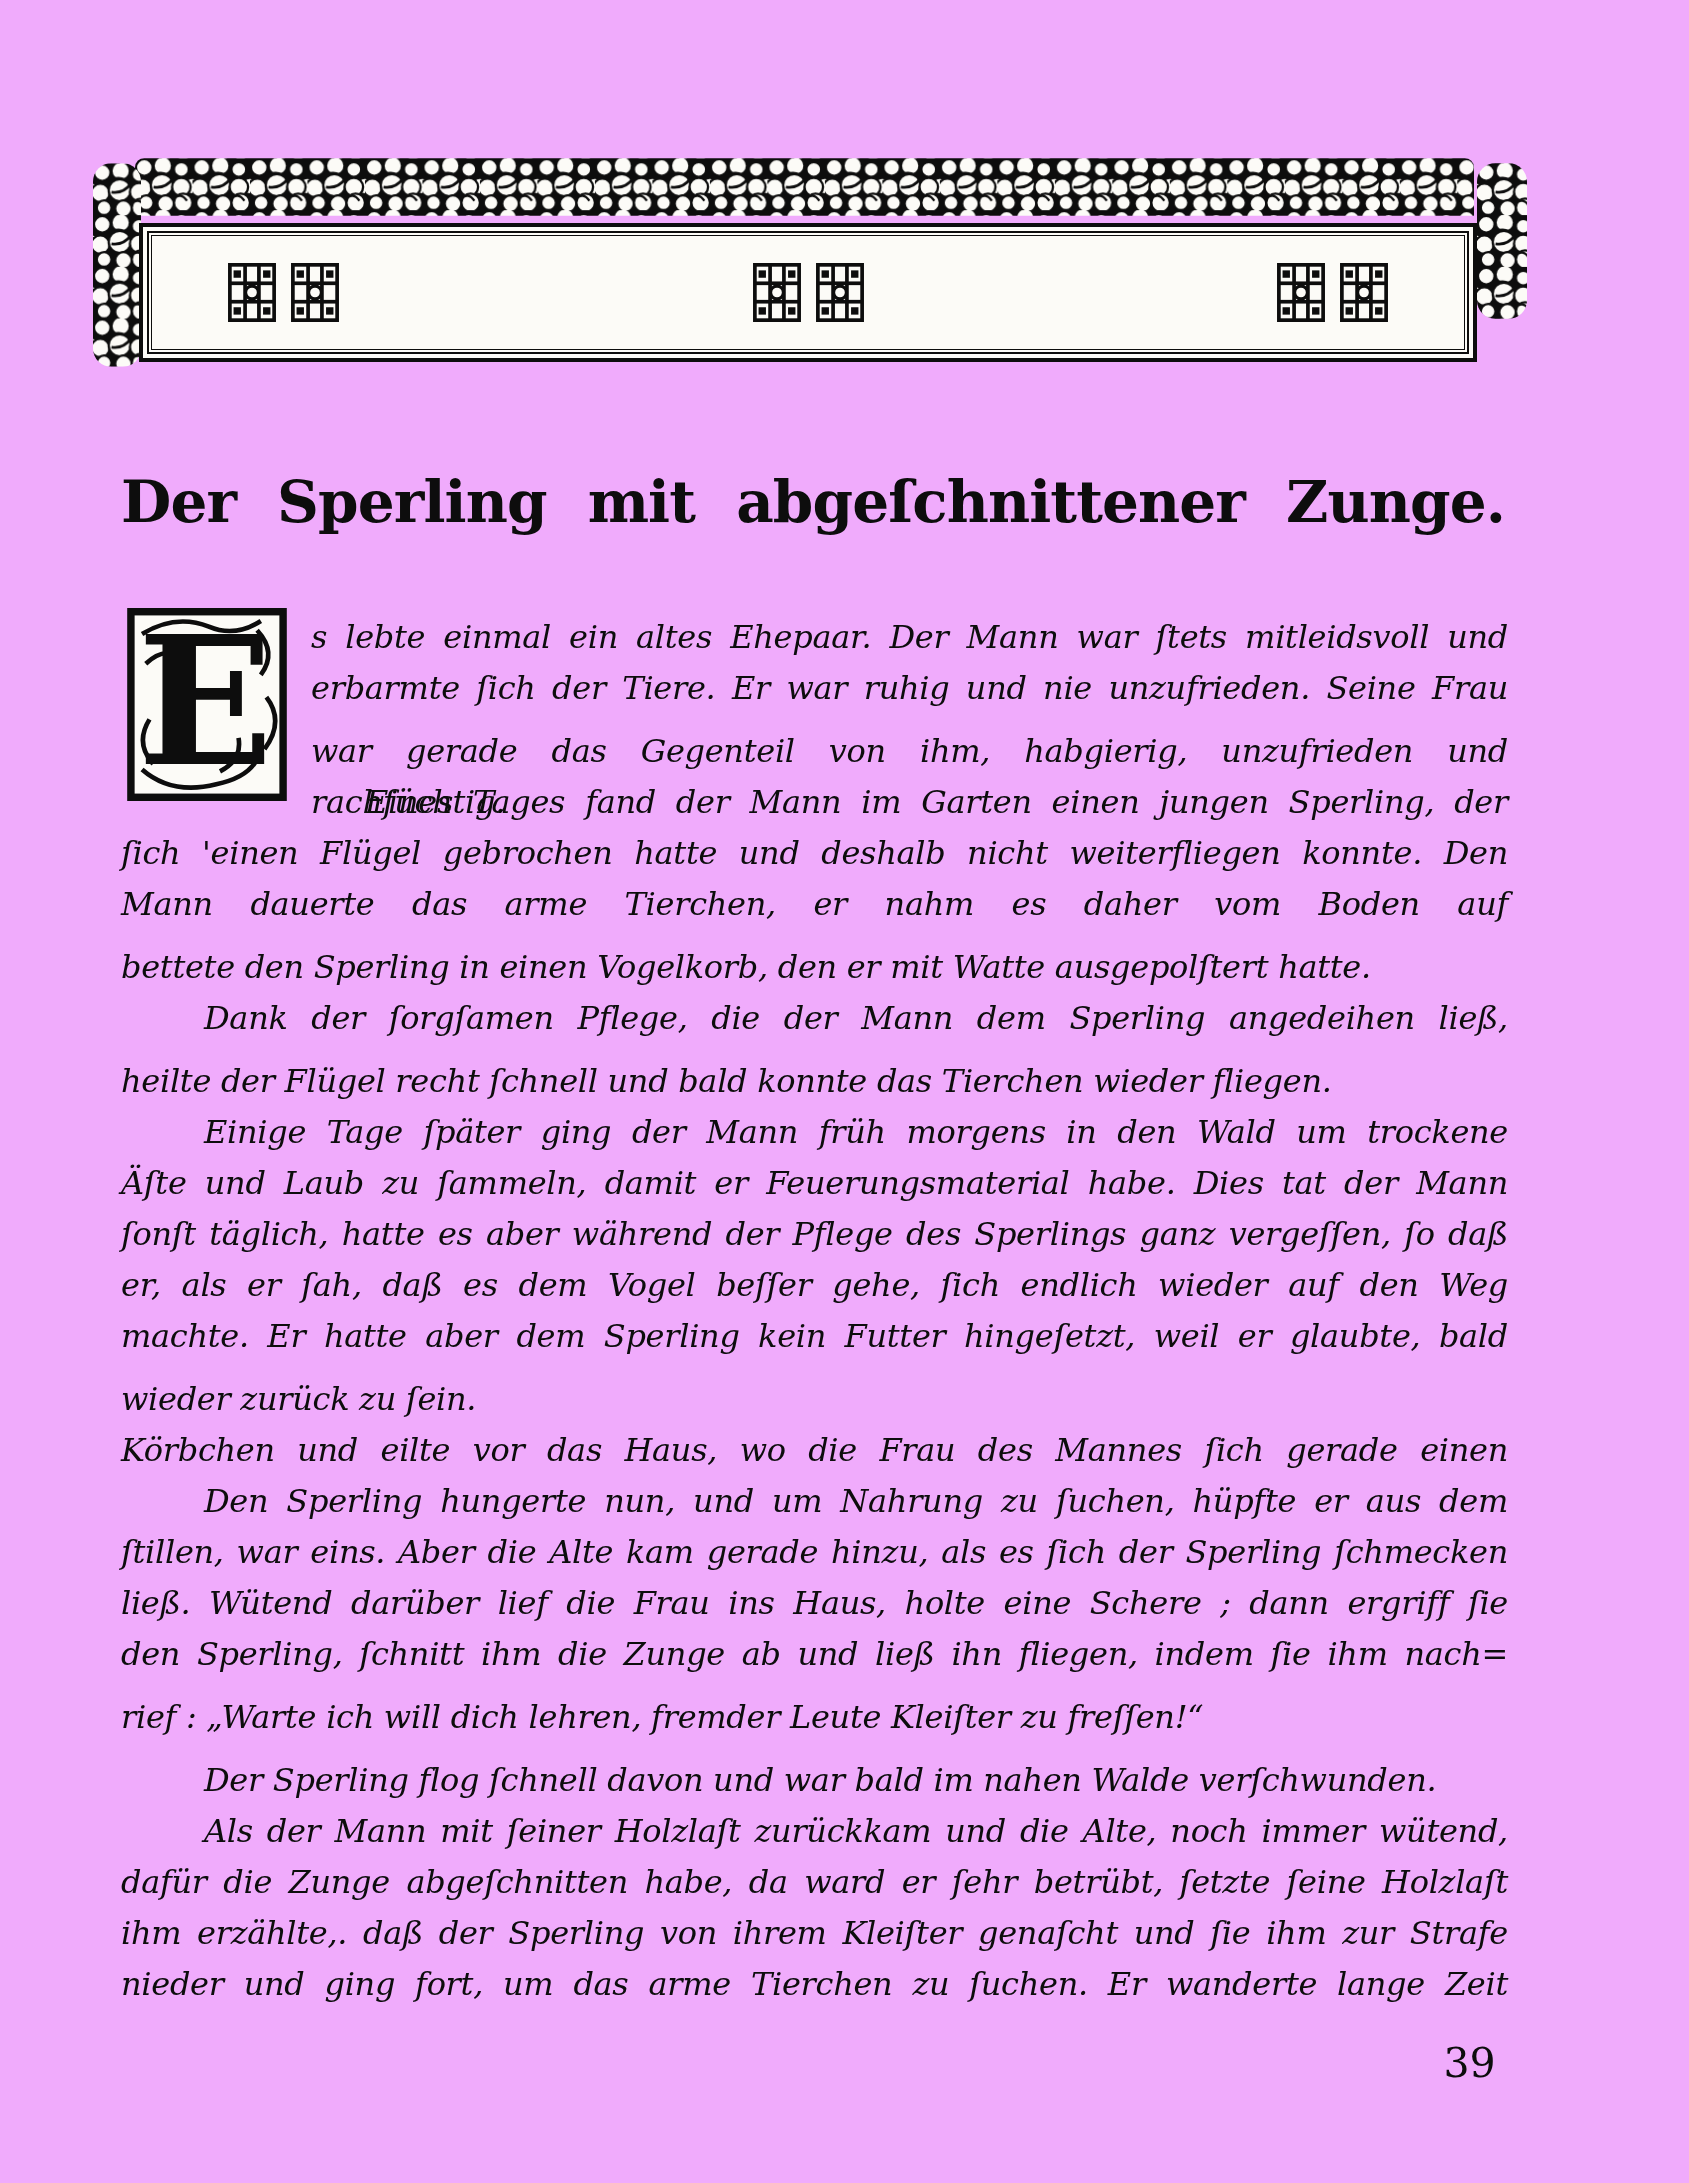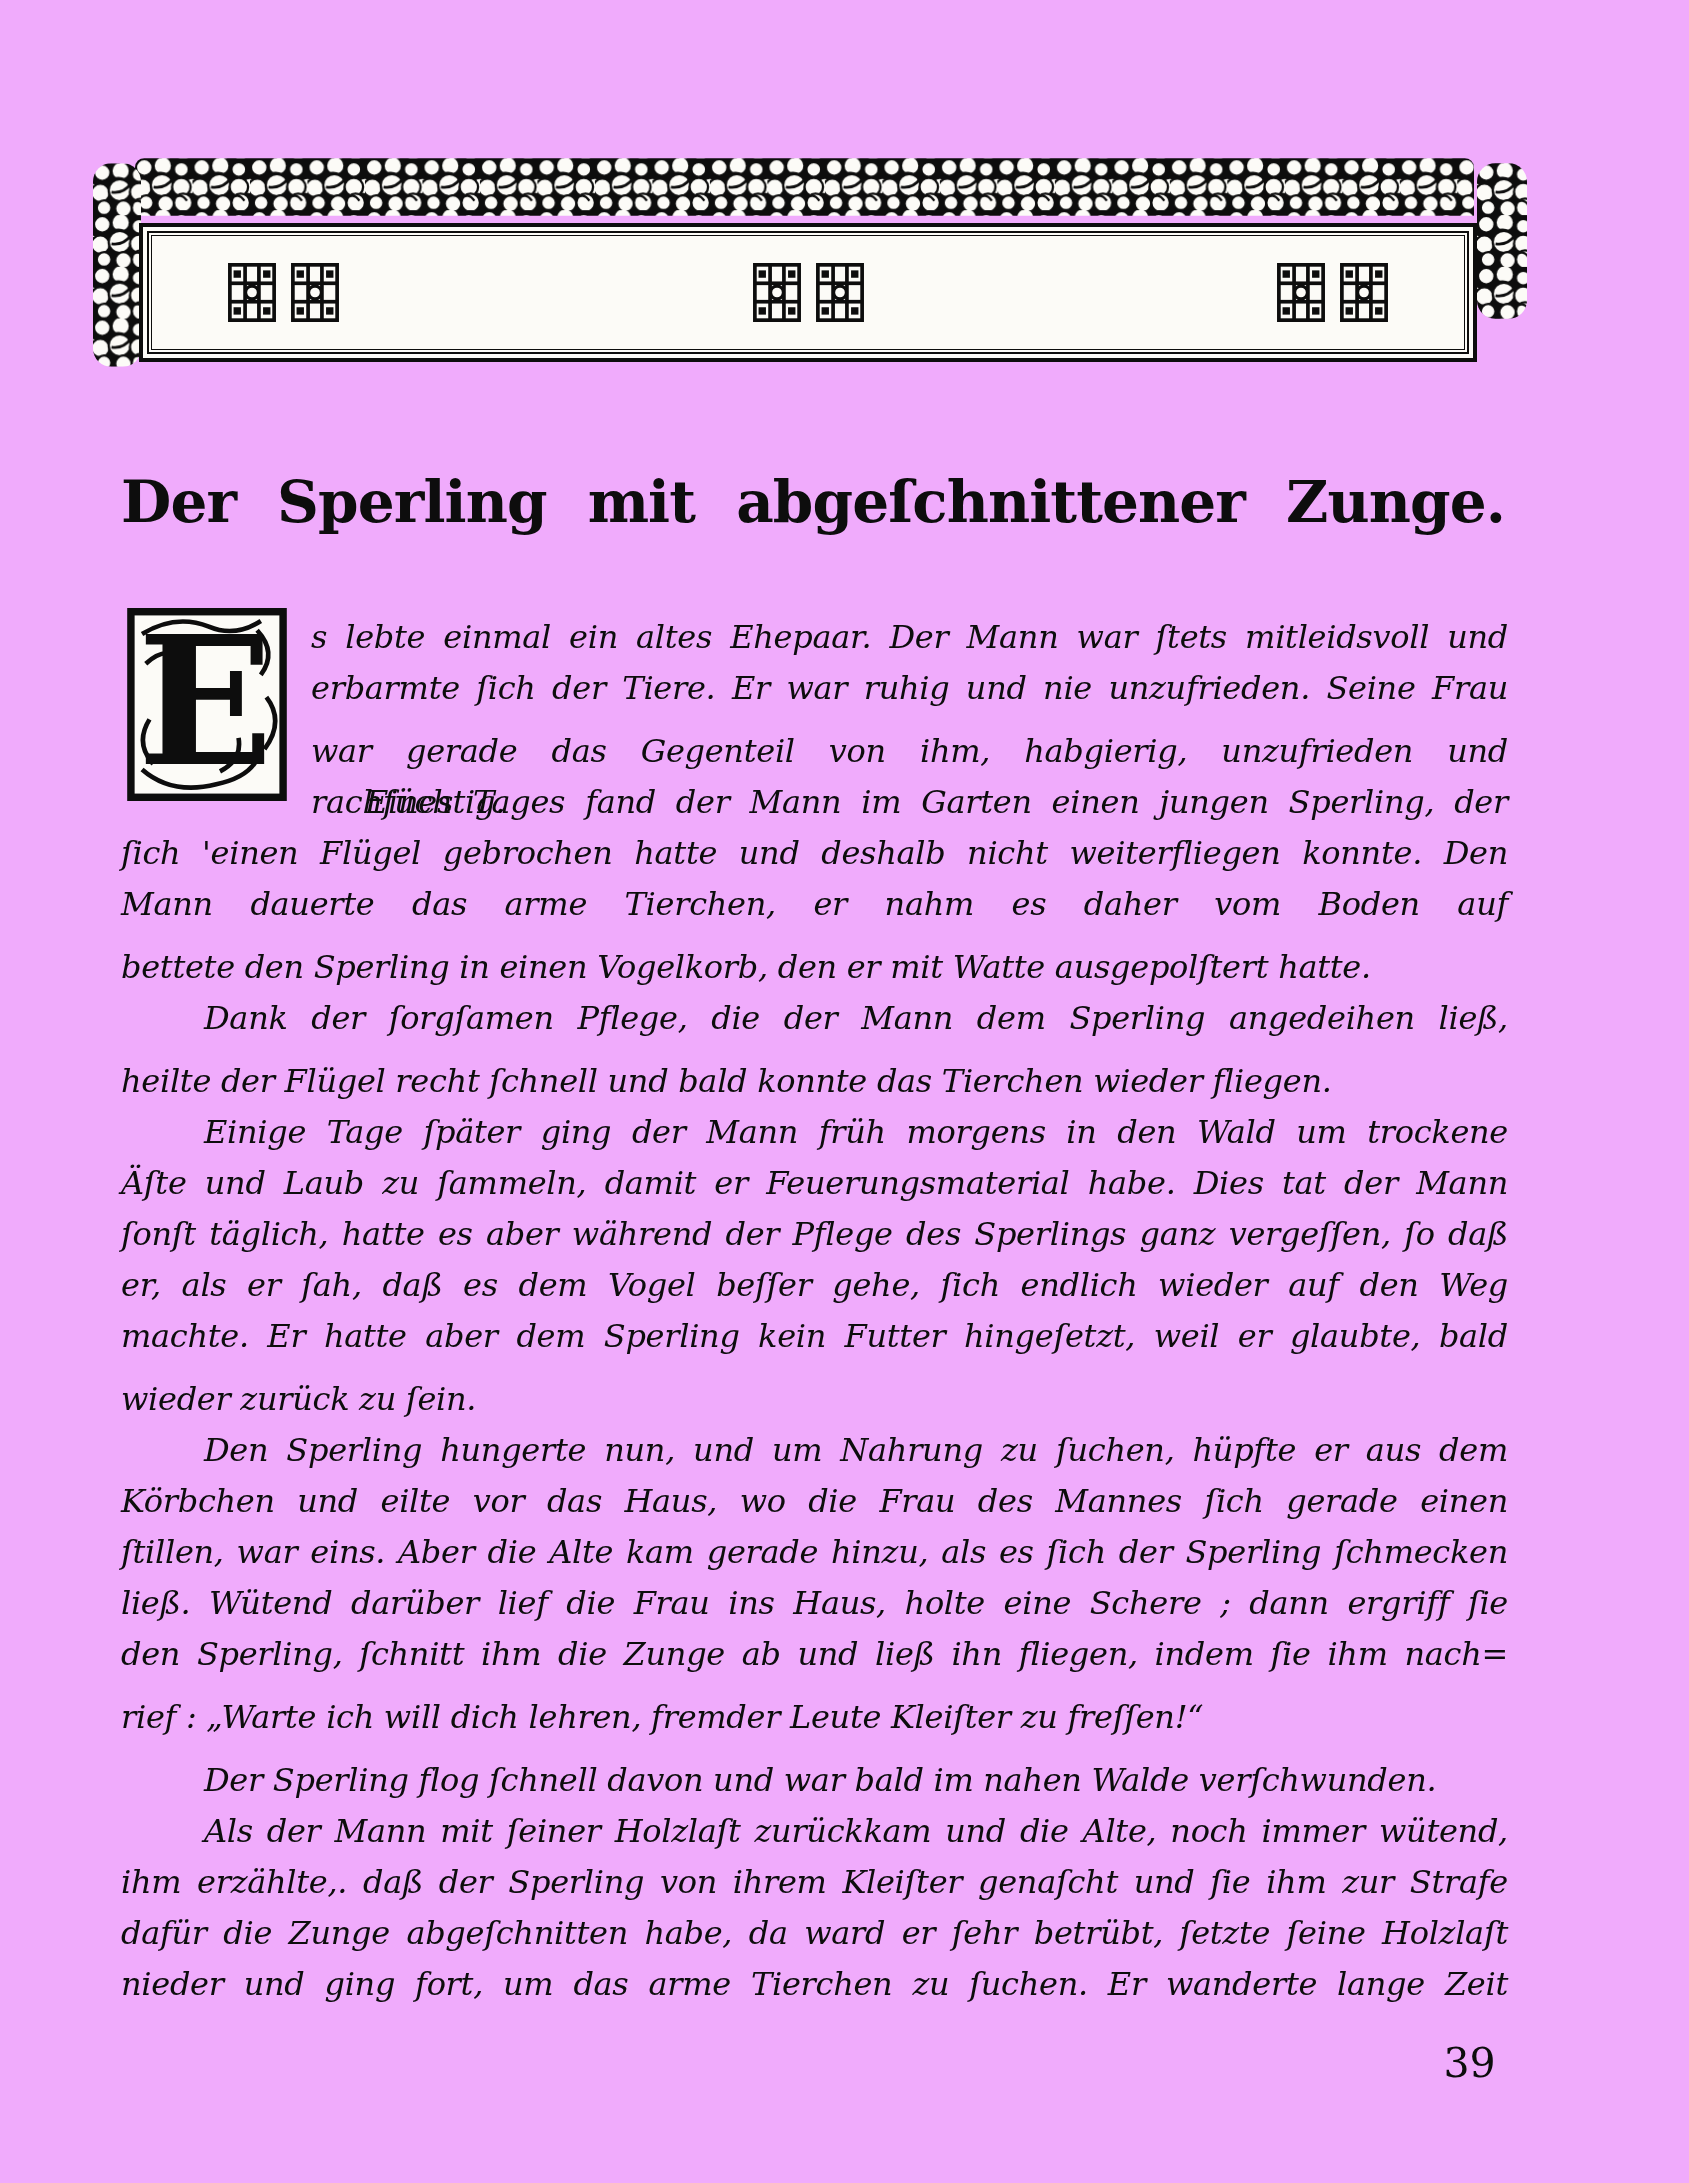--- a/index.html
+++ b/index.html
@@ -227,30 +227,30 @@
         <div class="line jst">Mann dauerte das arme Tierchen,  er nahm es daher vom Boden auf</div>
         <div class="line jst end">bettete den Sperling in einen Vogelkorb, den er mit Watte ausgepolſtert hatte.</div>
         <div class="line jst ind">Dank der ſorgſamen Pflege,  die der Mann dem Sperling angedeihen ließ,</div>
         <div class="line jst end">heilte der Flügel recht ſchnell und bald konnte das Tierchen wieder fliegen.</div>
         <div class="line jst ind">Einige Tage ſpäter ging der Mann früh morgens in den Wald um trockene</div>
         <div class="line jst">Äſte und Laub zu ſammeln, damit er Feuerungsmaterial habe.  Dies tat der Mann</div>
         <div class="line jst">ſonſt täglich, hatte es aber während der Pflege des Sperlings ganz vergeſſen, ſo daß</div>
         <div class="line jst">er, als er ſah, daß es dem Vogel beſſer gehe, ſich endlich wieder auf den Weg</div>
         <div class="line jst">machte.  Er hatte aber dem Sperling kein Futter hingeſetzt, weil er glaubte, bald</div>
         <div class="line jst end">wieder zurück zu ſein.</div>
+        <div class="line jst">Körbchen und eilte vor das Haus, wo die Frau des Mannes ſich gerade einen</div>
         <div class="line jst ind">Den Sperling hungerte nun, und um Nahrung zu ſuchen, hüpfte er aus dem</div>
-        <div class="line jst">Körbchen und eilte vor das Haus, wo die Frau des Mannes ſich gerade einen</div>
         <div class="line jst">ſtillen, war eins.  Aber die Alte kam gerade hinzu, als es ſich der Sperling ſchmecken</div>
         <div class="line jst">ließ.  Wütend darüber lief die Frau ins Haus, holte eine Schere ;  dann ergriff ſie</div>
         <div class="line jst">den Sperling, ſchnitt ihm die Zunge ab und ließ ihn fliegen, indem ſie ihm nach=</div>
         <div class="line jst end">rief :  „Warte ich will dich lehren, fremder Leute Kleiſter zu freſſen!“</div>
         <div class="line jst ind end">Der Sperling flog ſchnell davon und war bald im nahen Walde verſchwunden.</div>
         <div class="line jst ind">Als der Mann mit ſeiner Holzlaſt zurückkam und die Alte, noch immer wütend,</div>
+        <div class="line jst">dafür die Zunge abgeſchnitten habe, da ward er ſehr betrübt, ſetzte ſeine Holzlaſt</div>
         <div class="line jst">ihm erzählte,. daß der Sperling von ihrem Kleiſter genaſcht und ſie ihm zur Strafe</div>
-        <div class="line jst">dafür die Zunge abgeſchnitten habe, da ward er ſehr betrübt, ſetzte ſeine Holzlaſt</div>
         <div class="line jst">nieder und ging fort, um das arme Tierchen zu ſuchen.  Er wanderte lange Zeit</div>
       </div>
   </div>
 
   <div class="page-number">39</div>
 
 </div>
 
 
 </body></html>

